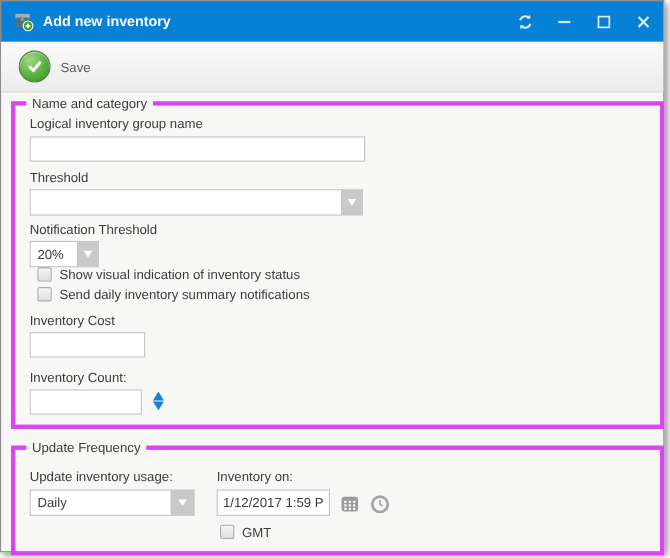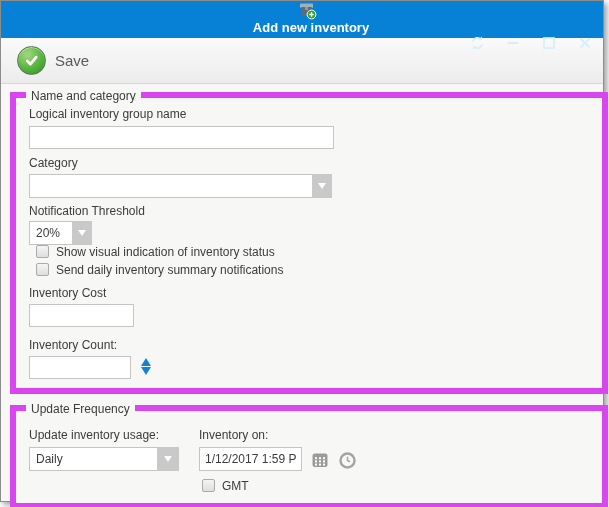--- a/index.html
+++ b/index.html
@@ -10,49 +10,48 @@
   }
   .window{
     position:absolute;left:0;top:0;width:602px;height:500px;
     border:1px solid #8c8c8c;background:#f7f7f6;
     box-shadow:3px 3px 6px rgba(0,0,0,.38);
   }
   
   .titlebar{
     height:37px;background:#0781d6;display:flex;align-items:center;
     padding-left:10px;
-    flex-direction:column;
   }
   .app-icon{width:20px;height:19px;display:flex;align-items:center;justify-content:center;}
   .win-title{color:#ffffff;font-size:13px;font-weight:bold;margin-left:8px;}
   .win-controls{margin-left:auto;display:flex;height:100%;}
   .wbtn{
     width:36px;height:100%;display:flex;align-items:center;justify-content:center;
     cursor:pointer;
   }
   .wbtn svg{display:block;}
   
   .toolbar{
     height:45px;background:linear-gradient(#fafafa,#ececec);
     border-bottom:1px solid #d6d6d6;display:flex;align-items:center;
     padding-left:10px;
   }
   .save-btn{
     display:flex;align-items:center;gap:9px;padding:4px 16px 4px 6px;
-    color:#5a5a5a;font-size:15px;cursor:pointer;border-radius:2px;justify-content:space-between;
+    color:#5a5a5a;font-size:12px;cursor:pointer;border-radius:2px;justify-content:space-between;
   }
   .save-icon{
     width:27px;height:27px;border-radius:50%;
     background:radial-gradient(circle at 35% 28%,#97d477 8%,#56b23e 55%,#358a2a 100%);
     border:1px solid #56744d;display:flex;align-items:center;justify-content:center;
     box-shadow:inset 0 1px 1px rgba(255,255,255,.5);
   }
   
   .groupbox{
-    position:absolute;border:6px solid #d946ef;background:#f7f7f6;
+    position:absolute;border:4px solid #d946ef;background:#f7f7f6;
   }
   .gb1{left:9px;top:91px;width:586px;height:290px;}
   .gb2{left:9px;top:404px;width:586px;height:92px;}
   .legend{
     position:absolute;top:-9px;left:10px;background:#f7f7f6;
     padding:0 5px;font-size:12px;color:#3c3c3c;white-space:nowrap;
   }
   .flabel{
     position:absolute;font-size:12px;color:#3c3c3c;white-space:nowrap;
   }
@@ -143,21 +142,21 @@
       <span>Save</span>
     </div>
   </div>
 
   <div class="groupbox gb1">
     <span class="legend">Name and category</span>
 
     <span class="flabel" style="left:13px;top:9px">Logical inventory group name</span>
     <input class="tinput" style="left: 13px; top: 28px; width: 305px;" type="text" value="">
 
-    <span class="flabel" style="left:13px;top:58px">Category</span>
+    <span class="flabel" style="left:13px;top:58px">Threshold</span>
     <div class="combo" style="left:13px;top:76px;width:303px">
       <span class="combo-text"></span>
       <span class="combo-btn">
         <span class="tri-down"></span>
       </span>
     </div>
 
     <span class="flabel" style="left:13px;top:106px">Notification Threshold</span>
     <div class="combo" style="left:13px;top:123px;width:63px">
       <span class="combo-text">20%</span>

